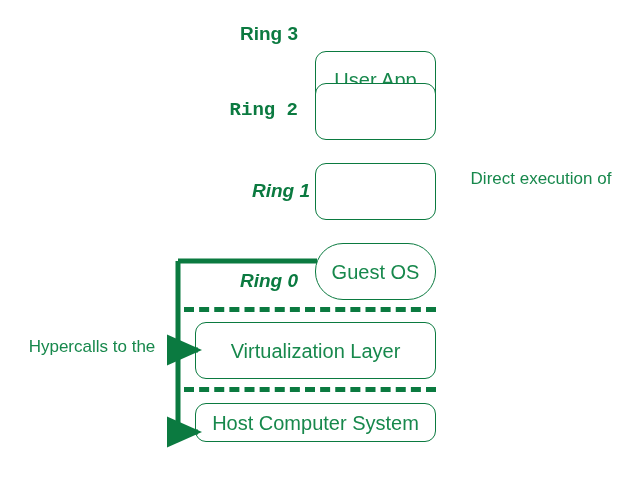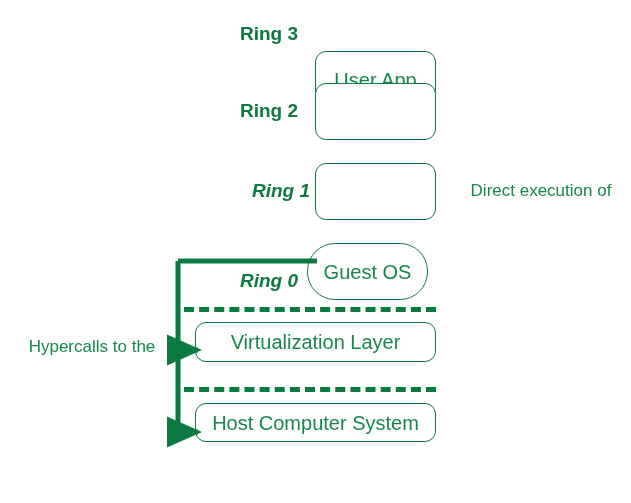--- a/index.html
+++ b/index.html
@@ -85,45 +85,45 @@
     pointer-events: none;
   }
 </style>
 </head>
 <body>
 
 <div id="diagram-root">
 
   <div class="abs ring-label" style="left:178px; top:24px; width:120px;text-align:right;">Ring 3</div>
 
-  <div class="abs ring-label" style="left:178px; top:101px; width:120px;">Ring 2</div>
+  <div class="abs ring-label" style="left:178px; top:101px; width:120px;font-family:Liberation Mono, monospace;">Ring 2</div>
 
   <div class="abs ring-label" style="left:190px; top:181px; width:120px;font-style:italic;">Ring 1</div>
 
   <div class="abs ring-label" style="left:178px; top:271px; width:120px;font-style:italic;">Ring 0</div>
 
   <div class="abs rbox" style="left:315px; top:3px; width:121px; height:58px;margin-top:48px;">
     <span class="rbox-text">User App</span>
   </div>
 
   <div class="abs rbox" style="left:315px; top:83px; width:121px; height:57px;">
     <span class="rbox-text"></span>
   </div>
 
   <div class="abs rbox" style="left:315px; top:163px; width:121px; height:57px;">
     <span class="rbox-text"></span>
   </div>
 
-  <div class="abs rbox" style="left:307px; top:243px; width:121px; height:57px;border-radius:28px;">
+  <div class="abs rbox" style="left:315px; top:243px; width:121px; height:57px;border-radius:28px;">
     <span class="rbox-text">Guest OS</span>
   </div>
 
   <div class="abs dashed-sep" style="left:184px; top:307px; width:252px;"></div>
 
-  <div class="abs rbox wide" style="left:195px; top:322px; width:241px; height:40px;">
+  <div class="abs rbox wide" style="left:195px; top:322px; width:241px; height:57px;">
     <span class="rbox-text">Virtualization Layer</span>
   </div>
 
   <div class="abs dashed-sep" style="left:184px; top:387px; width:252px;"></div>
 
   <div class="abs rbox wide" style="left:195px; top:403px; width:241px; height:39px;">
     <span class="rbox-text">Host Computer System</span>
   </div>
 
   <svg id="connector-svg" viewBox="0 0 631 503">
@@ -139,18 +139,18 @@
 
     <path d="M 178 350 L 198 350" stroke="#0b7a40" stroke-width="5" fill="none" marker-end="url(#arrowhead)"></path>
 
     <path d="M 178 432 L 198 432" stroke="#0b7a40" stroke-width="5" fill="none" marker-end="url(#arrowhead)"></path>
   </svg>
 
   <div class="abs side-note" style="left:8px; top:336px; width:168px;">
     <div>Hypercalls to the</div>
   </div>
 
-  <div class="abs side-note" style="left:461px; top:180px; width:160px;">
+  <div class="abs side-note" style="left:461px; top:168px; width:160px;">
     <div>Direct execution of</div>
   </div>
 
 
 </div>
 
 </body></html>

